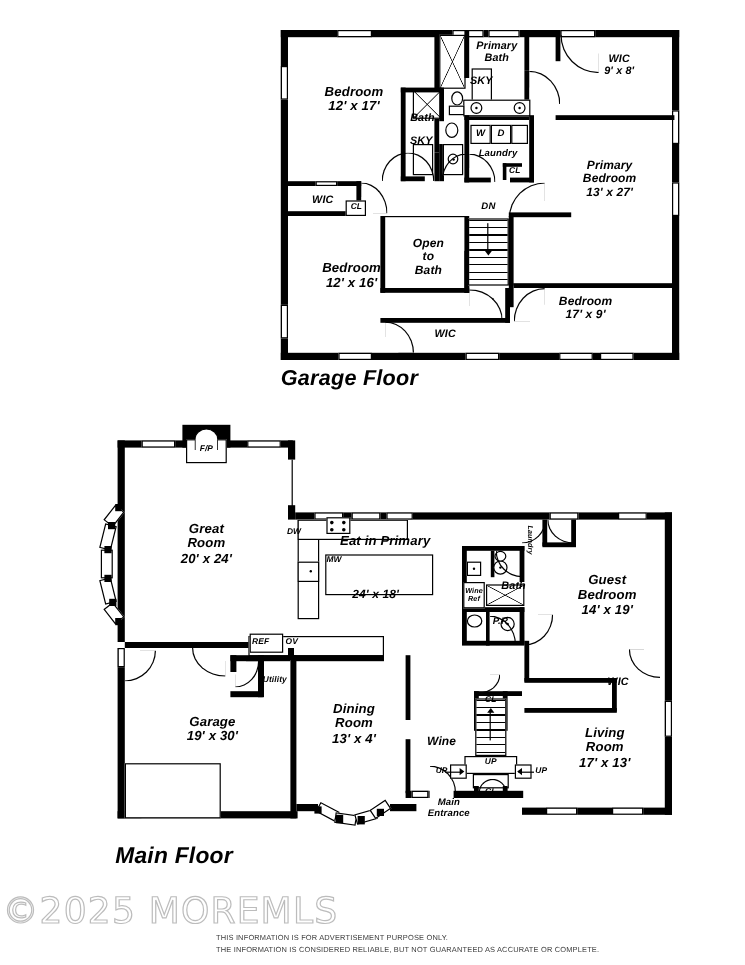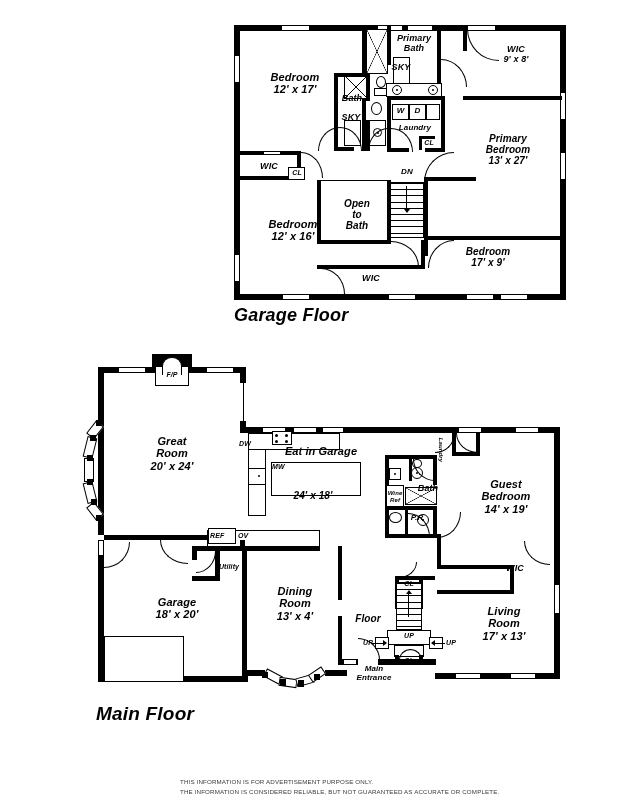--- a/index.html
+++ b/index.html
@@ -392,53 +392,54 @@
     <div class="harrow" style="left:432px;top:643px;width:13px;"></div>
     <div class="harrowhead l" style="left:431px;top:640px;"></div>
     <div class="wall" style="left:395px;top:655px;width:4px;height:10px;"></div>
     <div class="wall" style="left:419px;top:655px;width:4px;height:10px;"></div>
 
     <div class="lbl sz7" style="left:155px;top:371px;width:34px;">F/P</div>
     <div class="lbl sz11" style="left:126px;top:435px;width:92px;">Great
 Room
 20' x 24'</div>
     <div class="lbl sz7" style="left:234px;top:440px;width:22px;">DW</div>
-    <div class="lbl sz11" style="left:266px;top:445px;width:110px;">Eat in Garage</div>
+    <div class="lbl sz11" style="left:266px;top:445px;width:110px;">Eat in Primary</div>
     <div class="lbl sz7" style="left:272px;top:463px;width:24px;text-align:left;">MW</div>
     <div class="lbl sz10" style="left:277px;top:490px;width:72px;">24' x 18'</div>
     <div class="lbl sz7" style="left:210px;top:532px;width:24px;text-align:left;">REF</div>
     <div class="lbl sz7" style="left:238px;top:532px;width:20px;text-align:left;">OV</div>
     <div class="lbl sz6" style="left:386px;top:490px;width:18px;">Wine
 Ref</div>
     <div class="lbl sz9" style="left:411px;top:483px;width:34px;">Bath</div>
     <div class="lbl sz6" style="left:444px;top:428px;width:44px;transform:rotate(90deg);transform-origin:left top;">Laundry</div>
     <div class="lbl sz11" style="left:461px;top:478px;width:90px;">Guest
 Bedroom
 14' x 19'</div>
     <div class="lbl sz8" style="left:404px;top:514px;width:26px;">P.R</div>
     <div class="lbl sz9" style="left:495px;top:563px;width:40px;">WIC</div>
     <div class="lbl sz7" style="left:211px;top:563px;width:36px;">Utility</div>
     <div class="lbl sz11" style="left:140px;top:596px;width:74px;">Garage
-18' x 20'</div>
+19' x 30'</div>
     <div class="lbl sz11" style="left:264px;top:585px;width:62px;">Dining
 Room
 13' x 4'</div>
-    <div class="lbl sz10" style="left:345px;top:613px;width:46px;">Floor</div>
+    <div class="lbl sz10" style="left:345px;top:613px;width:46px;">Wine</div>
     <div class="lbl sz7" style="left:400px;top:580px;width:18px;">CL</div>
     <div class="lbl sz7" style="left:400px;top:657px;width:18px;">CL</div>
     <div class="lbl sz7" style="left:360px;top:639px;width:16px;">UP</div>
     <div class="lbl sz7" style="left:400px;top:632px;width:18px;">UP</div>
     <div class="lbl sz7" style="left:443px;top:639px;width:16px;">UP</div>
     <div class="lbl sz11" style="left:468px;top:605px;width:72px;">Living
 Room
 17' x 13'</div>
     <div class="lbl sz8" style="left:344px;top:665px;width:60px;">Main
 Entrance</div>
 
     <div class="floor-title big" style="left:96px;top:703px;">Main Floor</div>
   </div>
 
+  <div id="watermark">©2025 MOREMLS</div>
   <div id="disclaimer">
     <div>THIS INFORMATION IS FOR ADVERTISEMENT PURPOSE ONLY.</div>
     <div>THE INFORMATION IS CONSIDERED RELIABLE, BUT NOT GUARANTEED AS ACCURATE OR COMPLETE.</div>
   </div>
 
 </div>
 
 </body></html>

